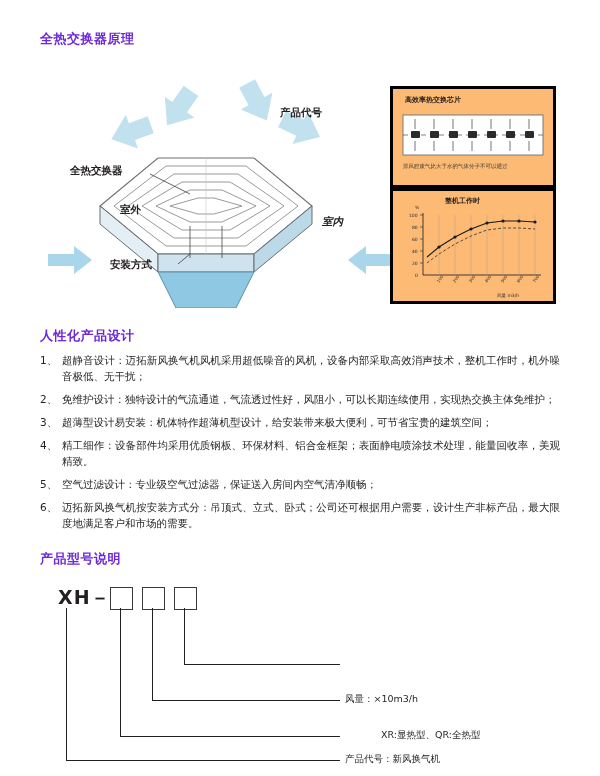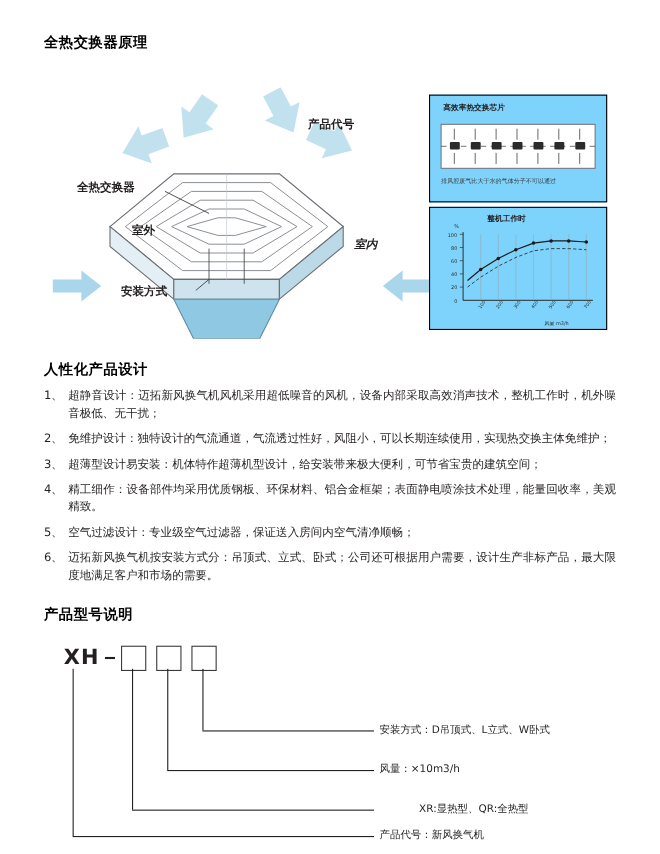--- a/index.html
+++ b/index.html
@@ -19,21 +19,21 @@
     position: relative;
     width: 600px;
     height: 776px;
   }
 
   
   .section-title {
     position: absolute;
     font-size: 13px;
     font-weight: bold;
-    color: #000000;
+    color: #6d28d9;
     letter-spacing: 0.5px;
   }
   #title-principle { left: 40px; top: 30px; }
   #title-design    { left: 40px; top: 327px; }
   #title-model     { left: 40px; top: 550px; text-align: center; }
 
   
   .illustration {
     position: absolute;
     left: 40px;
@@ -46,22 +46,22 @@
     position: absolute;
     font-size: 10.5px;
     color: #231f20;
     white-space: nowrap;
     font-weight: bold;
   }
 
   
   .panel-box {
     position: absolute;
-    border: 1px solid #000000;
-    background: #7dd3fc;
+    border: 3px solid #000000;
+    background: #fdba74;
   }
   .tiny {
     position: absolute;
     font-size: 5.5px;
     color: #3a3a3a;
     white-space: nowrap;
   }
   .tiny-b {
     position: absolute;
     font-size: 7px;
@@ -335,19 +335,18 @@
 
     <div class="leader v-line" style="left:112px;top:33px;height:92px;"></div>
     <div class="leader h-line" style="left:112px;top:125px;width:188px;"></div>
 
     <div class="leader v-line" style="left:80px;top:33px;height:128px;"></div>
     <div class="leader h-line" style="left:80px;top:161px;width:220px;"></div>
 
     <div class="leader v-line" style="left:26px;top:33px;height:152px;"></div>
     <div class="leader h-line" style="left:26px;top:185px;width:274px;"></div>
 
-    <div class="legend" style="left:305px;top:82px;">安装方式：D吊顶式、L立式、W卧式</div>
     <div class="legend" style="left:305px;top:118px;">风量：×10m3/h</div>
     <div class="legend" style="left:305px;top:154px;margin-left:36px;">XR:显热型、QR:全热型</div>
     <div class="legend" style="left:305px;top:178px;">产品代号：新风换气机</div>
   </div>
 
 </div>
 
 </body></html>

